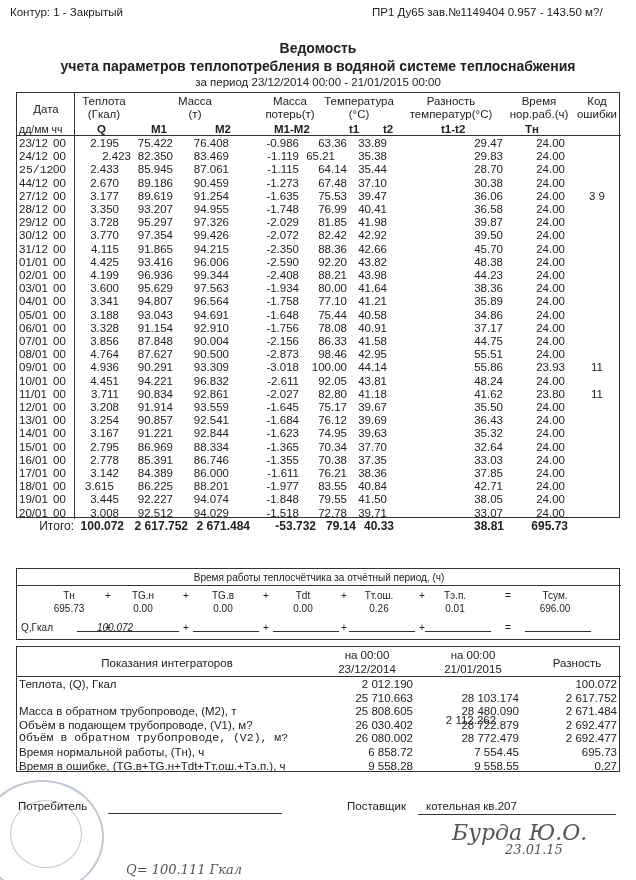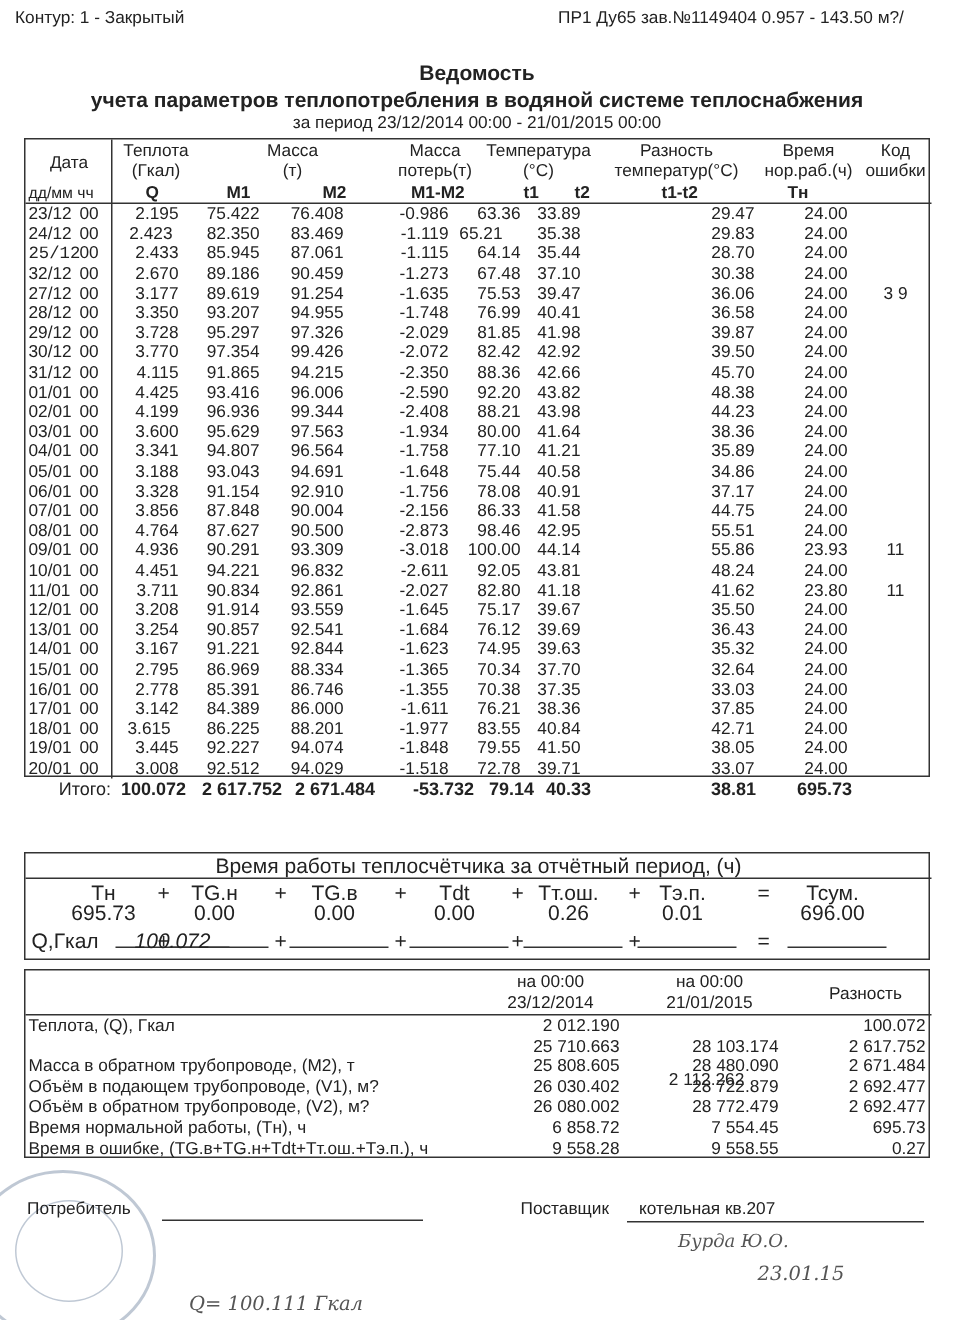--- a/index.html
+++ b/index.html
@@ -16,21 +16,21 @@
   .hd{text-align:center;font-size:11.5px;line-height:13px;}
   .sub{font-weight:bold;font-size:11.5px;}
   .row{position:absolute;left:0;width:604px;height:13.3px;font-size:11.5px;line-height:13px;}
   .row span{position:absolute;text-align:right;}
   .vline{position:absolute;background:#333;width:1px;}
   .hline{position:absolute;background:#333;height:1px;}
   .totals{left:16px;top:519px;width:604px;height:16px;font-weight:bold;font-size:12px;}
   .totals span{position:absolute;text-align:right;}
   
   .tbox{left:16px;top:568px;width:604px;height:72px;border:1px solid #333;box-sizing:border-box;}
-  .tbox .c{position:absolute;text-align:center;font-size:14px;line-height:13px;}
+  .tbox .c{position:absolute;text-align:center;font-size:10px;line-height:13px;}
   .uline{position:absolute;border-bottom:1px solid #333;height:12px;}
   
   .ibox{left:16px;top:646px;width:604px;height:126px;border:1px solid #333;box-sizing:border-box;}
   .irow{position:absolute;left:0;width:604px;height:14px;font-size:11.5px;line-height:14px;}
   .irow span{position:absolute;white-space:nowrap;}
   .sig{font-size:11.5px;}
   .stamp{left:-20px;top:780px;width:120px;height:110px;border:2px solid #8a9bb0;border-radius:50%;opacity:.55;}
   .stamp2{left:10px;top:800px;width:70px;height:66px;border:1.5px solid #8a9bb0;border-radius:50%;opacity:.55;}
   .hand{font-family:"DejaVu Serif",serif;font-style:italic;color:#555;}
 </style>
@@ -99,21 +99,21 @@
         <span style="left: 234px; width: 48px; text-align: right;">-0.986</span>
         <span style="left: 284px; width: 46px; text-align: right;">63.36</span>
         <span style="left: 332px; width: 38px; text-align: right;">33.89</span>
         <span style="left: 440px; width: 46px; text-align: right;">29.47</span>
         <span style="left: 500px; width: 48px; text-align: right;">24.00</span>
         <span style="left: 560px; width: 40px; text-align: center;"></span>
       </div>
       <div class="row" style="top: 57.2px;">
         <span style="left: 2px; width: 34px; text-align: left;">24/12</span>
         <span style="left: 36px; width: 18px; text-align: left;">00</span>
-        <span style="left: 54px; width: 44px; text-align: right;">2.423</span>
+        <span style="left: 70px; width: 44px; text-align: right;">2.423</span>
         <span style="left: 104px; width: 52px; text-align: right;">82.350</span>
         <span style="left: 162px; width: 50px; text-align: right;">83.469</span>
         <span style="left: 234px; width: 48px; text-align: right;">-1.119</span>
         <span style="left: 272px; width: 46px; text-align: right;">65.21</span>
         <span style="left: 332px; width: 38px; text-align: right;">35.38</span>
         <span style="left: 440px; width: 46px; text-align: right;">29.83</span>
         <span style="left: 500px; width: 48px; text-align: right;">24.00</span>
         <span style="left: 560px; width: 40px; text-align: center;"></span>
       </div>
       <div class="row" style="top: 70.4px;">
@@ -123,21 +123,21 @@
         <span style="left: 104px; width: 52px; text-align: right;">85.945</span>
         <span style="left: 162px; width: 50px; text-align: right;">87.061</span>
         <span style="left: 234px; width: 48px; text-align: right;">-1.115</span>
         <span style="left: 284px; width: 46px; text-align: right;">64.14</span>
         <span style="left: 332px; width: 38px; text-align: right;">35.44</span>
         <span style="left: 440px; width: 46px; text-align: right;">28.70</span>
         <span style="left: 500px; width: 48px; text-align: right;">24.00</span>
         <span style="left: 560px; width: 40px; text-align: center;"></span>
       </div>
       <div class="row" style="top: 83.6px;">
-        <span style="left: 2px; width: 34px; text-align: left;">32/12</span>
+        <span style="left: 2px; width: 34px; text-align: left;">44/12</span>
         <span style="left: 36px; width: 18px; text-align: left;">00</span>
         <span style="left: 58px; width: 44px; text-align: right;">2.670</span>
         <span style="left: 104px; width: 52px; text-align: right;">89.186</span>
         <span style="left: 162px; width: 50px; text-align: right;">90.459</span>
         <span style="left: 234px; width: 48px; text-align: right;">-1.273</span>
         <span style="left: 284px; width: 46px; text-align: right;">67.48</span>
         <span style="left: 332px; width: 38px; text-align: right;">37.10</span>
         <span style="left: 440px; width: 46px; text-align: right;">30.38</span>
         <span style="left: 500px; width: 48px; text-align: right;">24.00</span>
         <span style="left: 560px; width: 40px; text-align: center;"></span>
@@ -532,20 +532,21 @@
       <div class="c" style="left: 402px; top: 52px;">+</div>
       <div class="c" style="left: 488px; top: 20px;">=</div>
       <div class="c" style="left: 488px; top: 52px;">=</div>
     </div>
   <div class="c" style="left:4px;top:52px;text-align:left;">Q,Гкал</div>
   <div class="uline" style="left:60px;top:50px;width:76px;"></div>
   <div class="c" style="left:60px;width:76px;top:52px;font-style:italic;">100.072</div>
 </div>
 
 <div class="abs ibox">
+  <div class="abs" style="left:0;width:300px;top:10px;text-align:center;">Показания интеграторов</div>
   <div class="abs" style="left:300px;width:100px;top:1px;text-align:center;line-height:14px;">
     <div>на 00:00</div>
       <div>23/12/2014</div>
   </div>
   <div class="abs" style="left:406px;width:100px;top:1px;text-align:center;line-height:14px;">
     <div>на 00:00</div>
       <div>21/01/2015</div>
   </div>
   <div class="abs" style="left:516px;width:88px;top:10px;text-align:center;">Разность</div>
   <div class="hline" style="left:0;top:29px;width:604px;"></div>
@@ -567,21 +568,21 @@
         <span style="left:406px;width:96px;text-align:right;">28 480.090</span>
         <span style="left:510px;width:90px;text-align:right;">2 671.484</span>
       </div>
       <div class="irow" style="top: 70.8px;">
         <span style="left:2px;">Объём в подающем трубопроводе, (V1), м?</span>
         <span style="left:300px;width:96px;text-align:right;">26 030.402</span>
         <span style="left:406px;width:96px;text-align:right;">28 722.879</span>
         <span style="left:510px;width:90px;text-align:right;">2 692.477</span>
       </div>
       <div class="irow" style="top: 84.4px;">
-        <span style="left:2px;">Объём в обратном трубопроводе, (V2), м?</span>
+        <span style="left:2px;font-family:Liberation Mono, monospace;">Объём в обратном трубопроводе, (V2), м?</span>
         <span style="left:300px;width:96px;text-align:right;">26 080.002</span>
         <span style="left:406px;width:96px;text-align:right;">28 772.479</span>
         <span style="left:510px;width:90px;text-align:right;">2 692.477</span>
       </div>
       <div class="irow" style="top: 98px;">
         <span style="left:2px;">Время нормальной работы, (Тн), ч</span>
         <span style="left:300px;width:96px;text-align:right;">6 858.72</span>
         <span style="left:406px;width:96px;text-align:right;">7 554.45</span>
         <span style="left:510px;width:90px;text-align:right;">695.73</span>
       </div>
@@ -594,15 +595,15 @@
     </div>
 </div>
 
 <div class="abs stamp"></div>
 <div class="abs stamp2"></div>
 <div class="abs sig" style="left:18px;top:800px;">Потребитель</div>
 <div class="abs" style="left:108px;top:813px;width:174px;border-top:1px solid #333;"></div>
 <div class="abs sig" style="left:347px;top:800px;">Поставщик</div>
 <div class="abs sig" style="left:426px;top:800px;">котельная кв.207</div>
 <div class="abs" style="left:418px;top:814px;width:198px;border-top:1px solid #333;"></div>
-<div class="abs hand" style="left:452px;top:820px;font-size:12px;">Бурда Ю.О.</div>
+<div class="abs hand" style="left:452px;top:820px;font-size:22px;">Бурда Ю.О.</div>
 <div class="abs hand" style="left:505px;top:842px;font-size:13px;">23.01.15</div>
 <div class="abs hand" style="left:126px;top:862px;font-size:13px;">Q= 100.111 Гкал</div>
 
 </body></html>

